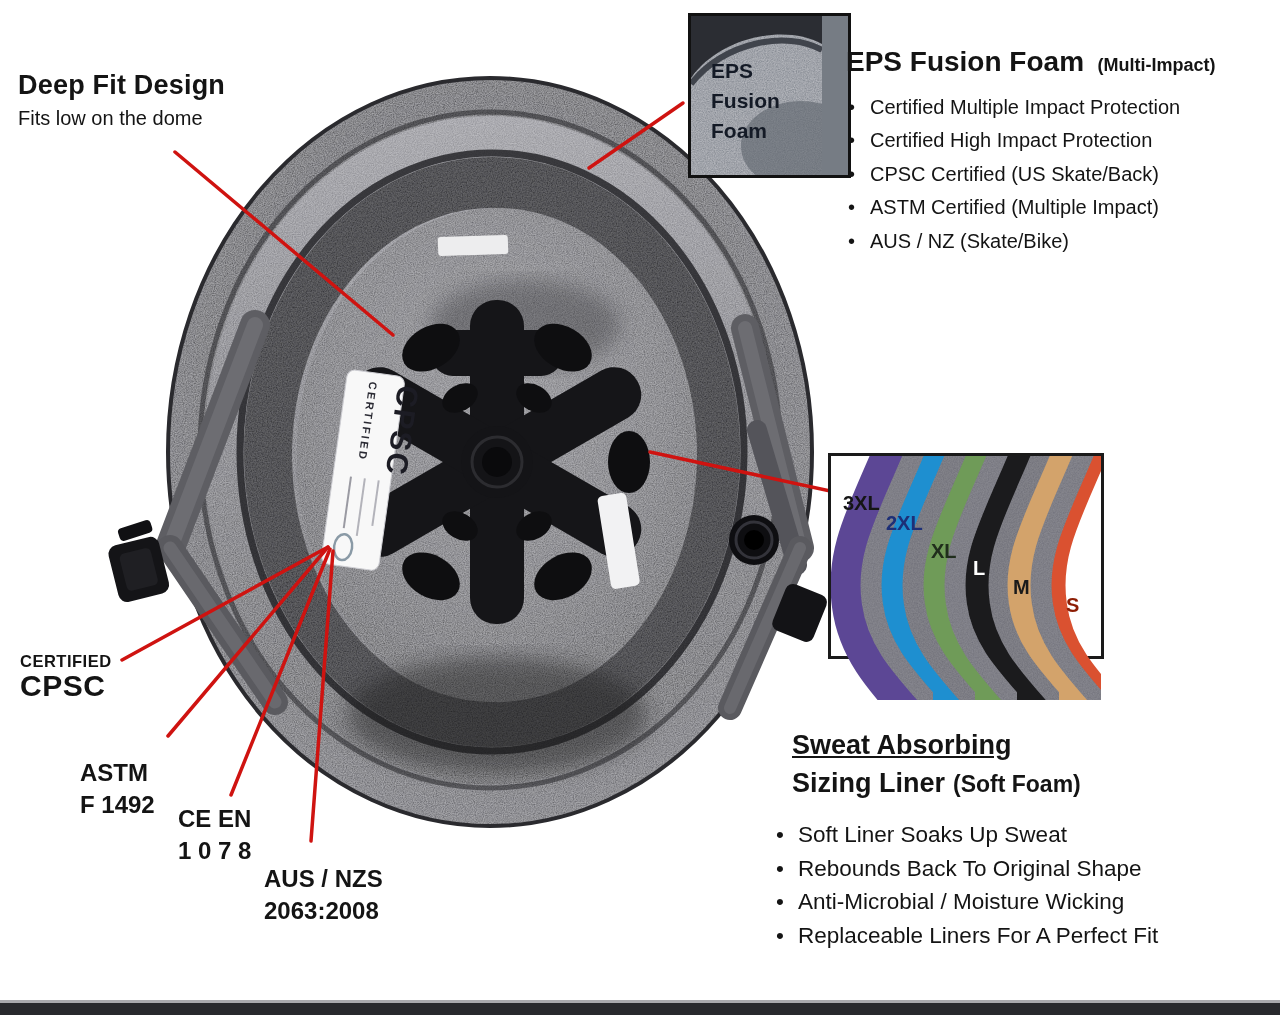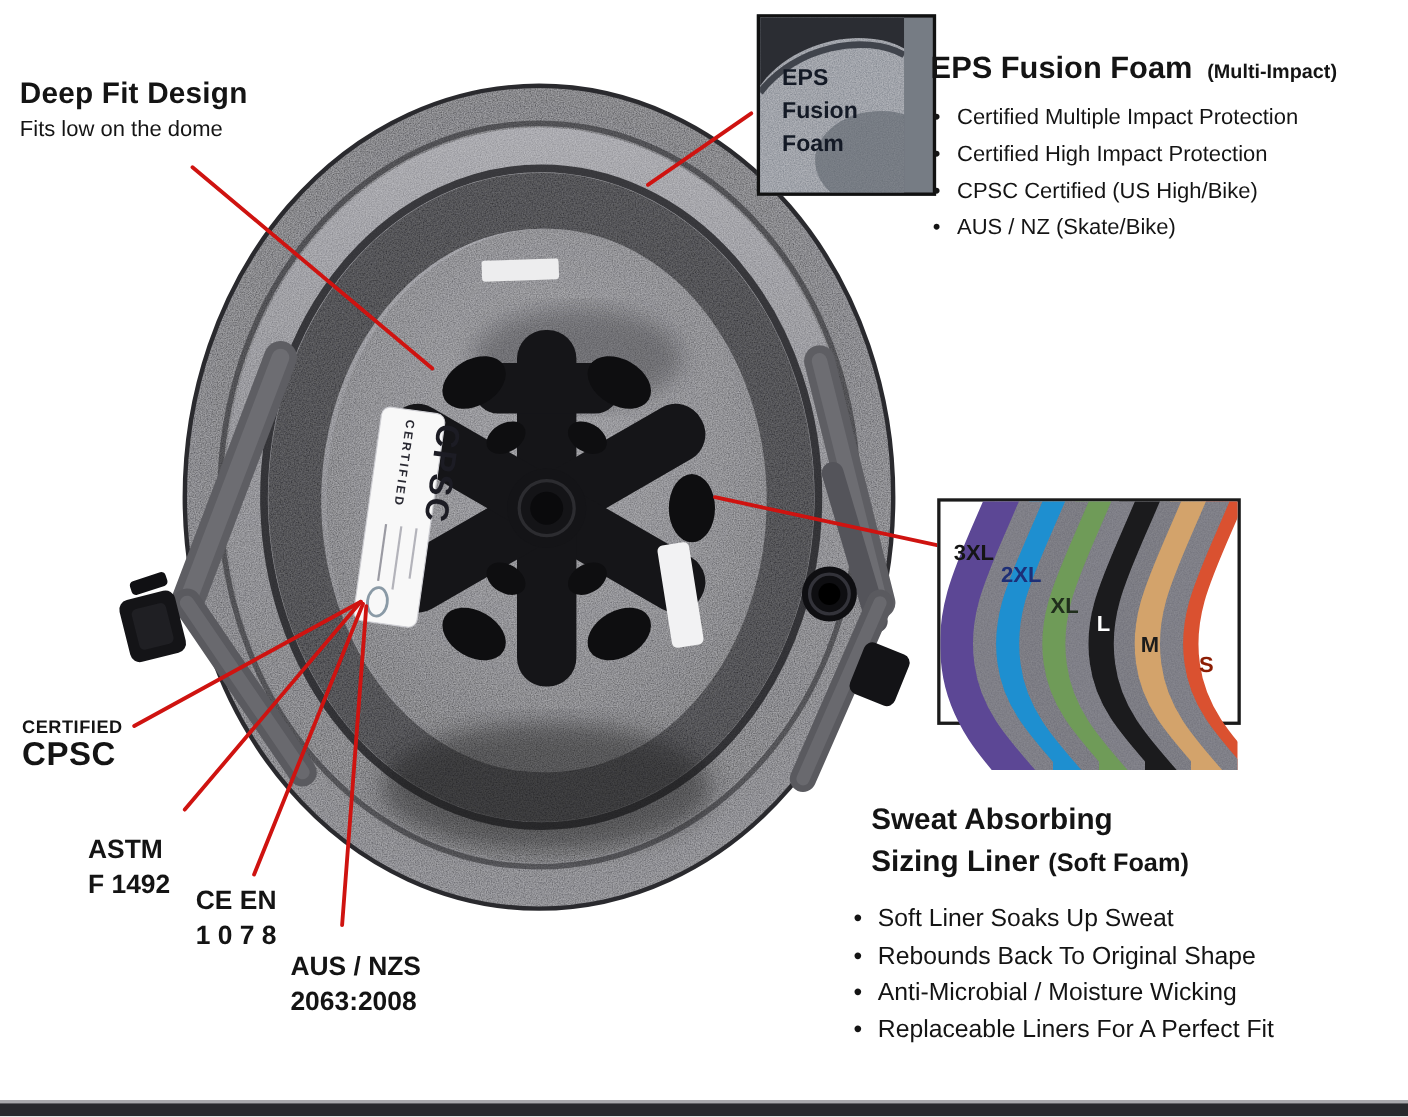--- a/index.html
+++ b/index.html
@@ -33,28 +33,28 @@
   
   .cert { font-weight:bold; line-height:32px; font-size:24px; white-space:nowrap; }
   .cert-cpsc { left:20px; top:652px; }
   .cert-cpsc .c1 { font-size:16.5px; letter-spacing:0.5px; line-height:18px; }
   .cert-cpsc .c2 { font-size:30px; line-height:32px; letter-spacing:0.5px; }
   .cert-astm { left:80px; top:757px; }
   .cert-ceen { left:178px; top:803px; }
   .cert-aus  { left:264px; top:863px; }
 
   
-  .sizing-inset { left:852px; top:453px; width:276px; height:206px; border:3px solid #1a1a1a; background:#fff; }
+  .sizing-inset { left:828px; top:453px; width:276px; height:206px; border:3px solid #1a1a1a; background:#fff; }
   .sizing-inset svg { position:absolute; left:0; top:0; }
   .size-label { position:absolute; font-weight:bold; font-size:20px; z-index:3; }
 
   
   .sweat { left:772px; top:726px; width:500px; }
   .sweat .head { margin-left:20px; font-weight:bold; }
-  .sweat .h1 { font-size:27px; line-height:38px; }
+  .sweat .h1 { font-size:27px; line-height:38px;text-decoration:underline; }
   .sweat .h2 { font-size:27px; line-height:38px; }
   .sweat .h2 .suffix { font-size:23px; margin-left:8px;text-align:center; }
   .sweat ul { list-style:none; margin-top:15px; }
   .sweat li { font-size:22.5px; line-height:33.5px; padding-left:26px; position:relative; white-space:nowrap; }
   .sweat li::before { content:"\2022"; position:absolute; left:4px; }
 
   
   .bar-hair { left:0; top:1000px; width:1280px; height:3px; background:#a9a9ad; }
   .bar-dark { left:0; top:1003px; width:1280px; height:12px; background:#28292d; }
 </style>
@@ -219,21 +219,22 @@
   </div>
 
   <div class="overlay eps-feature">
     <div class="head">
       <span class="big">EPS Fusion Foam</span>
       <span class="small">(Multi-Impact)</span>
     </div>
     <ul>
       <li>Certified Multiple Impact Protection</li>
       <li>Certified High Impact Protection</li>
-      <li>CPSC Certified (US High/Bike)</li>
+      <li>CPSC Certified (US Skate/Back)</li>
+      <li>ASTM Certified (Multiple Impact)</li>
       <li>AUS / NZ (Skate/Bike)</li>
     </ul>
   </div>
 
   <div class="overlay cert cert-cpsc">
     <div class="c1">CERTIFIED</div>
     <div class="c2">CPSC</div>
   </div>
   <div class="overlay cert cert-astm">
     <div>ASTM</div>

